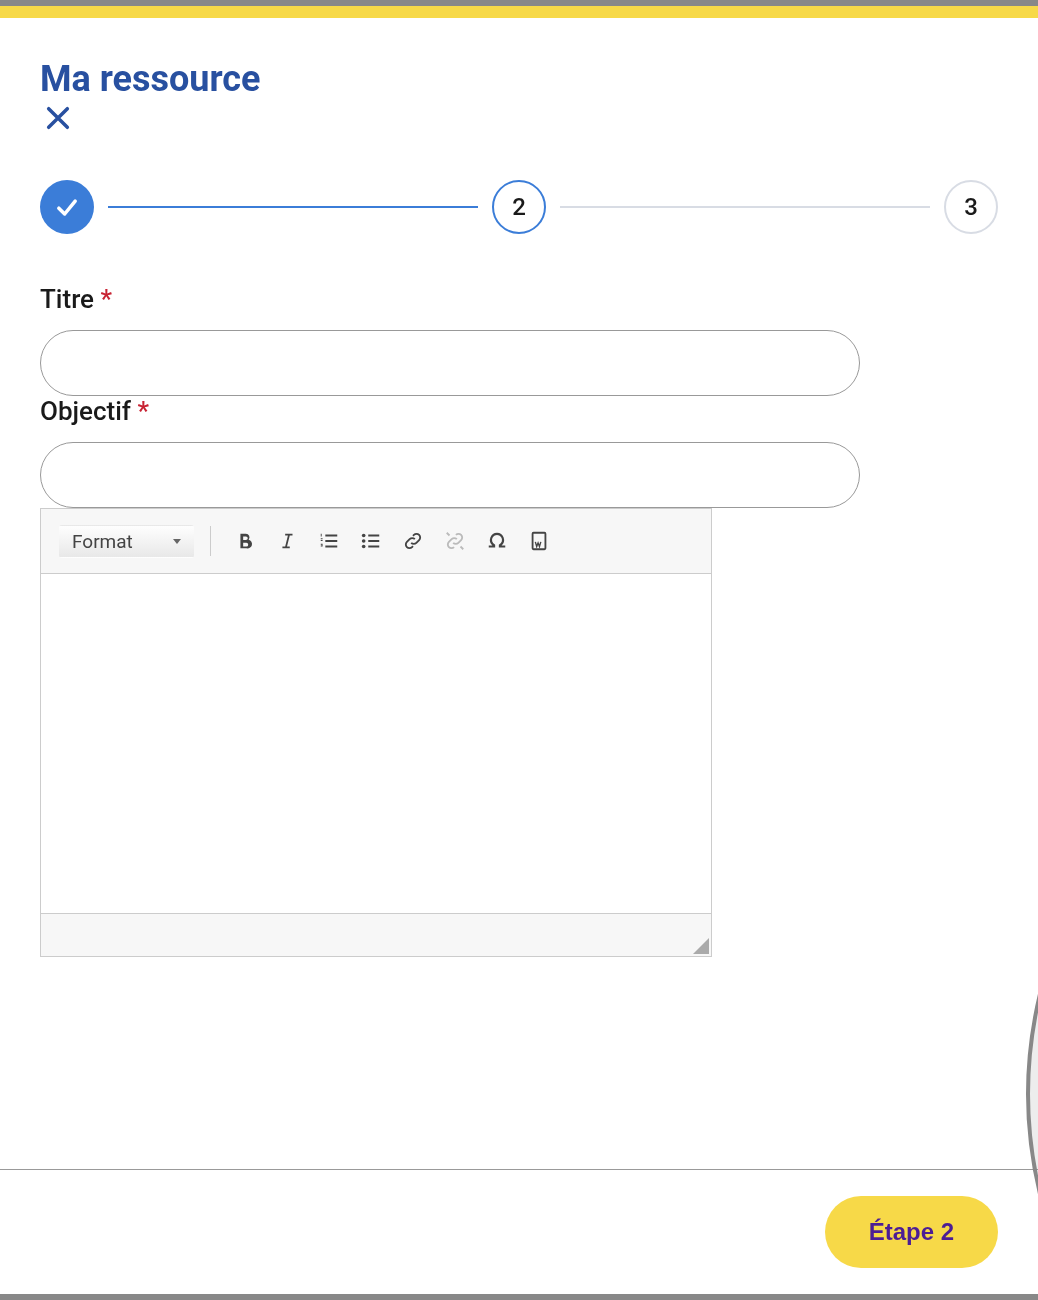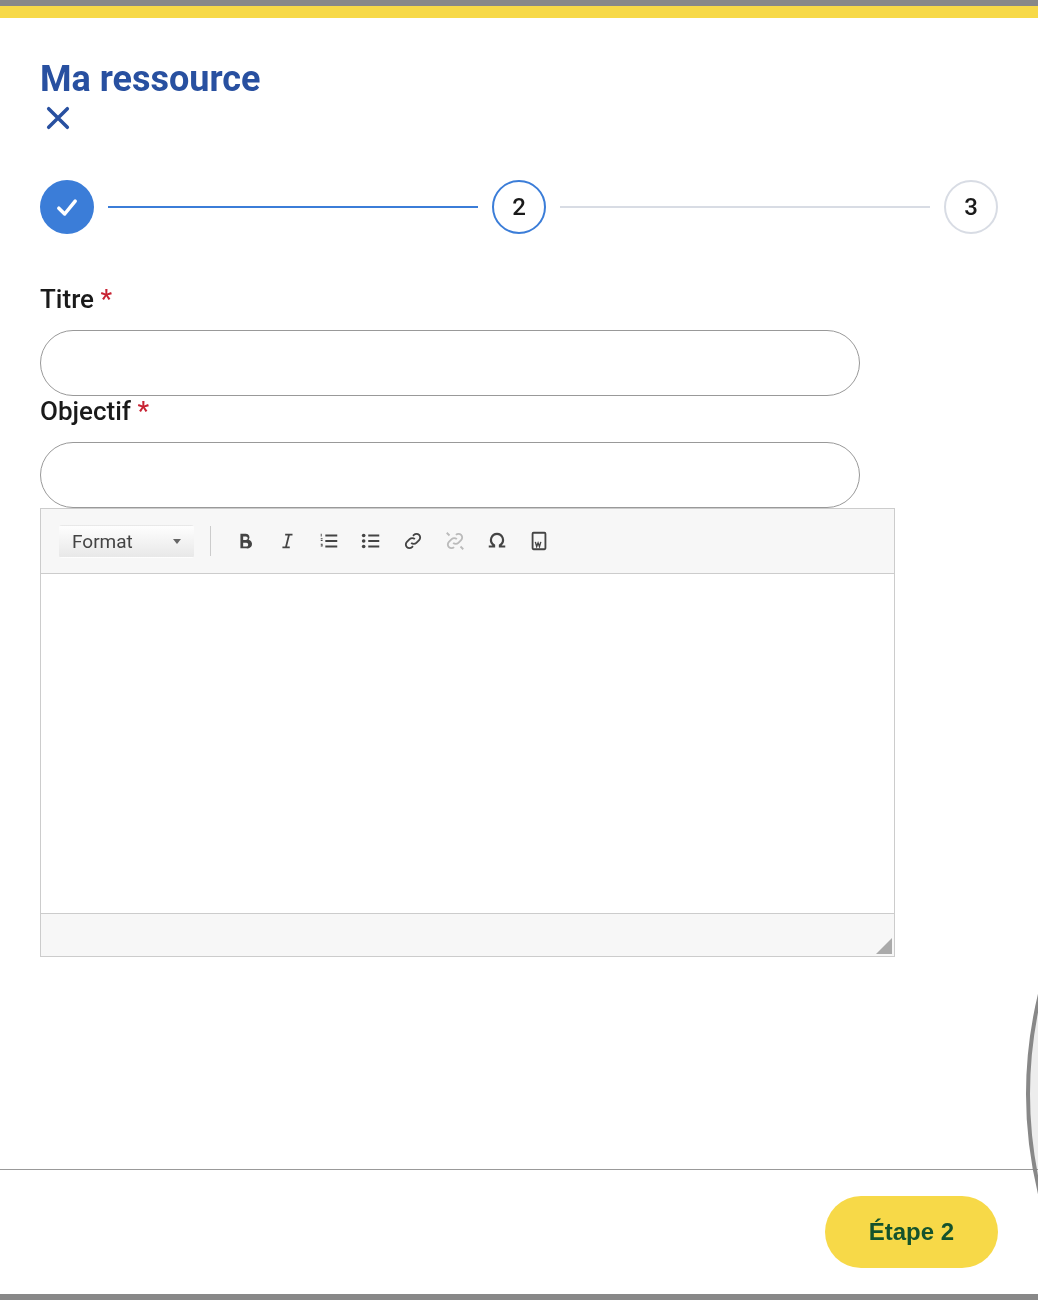--- a/index.html
+++ b/index.html
@@ -121,21 +121,21 @@
     .text-input {
       width: 820px;
       height: 66px;
       border: 1px solid #999;
       border-radius: 33px;
       padding: 0 30px;
       font-size: 20px;
       outline: none;
     }
     .editor-container {
-      width: 855px;
+      width: 672px;
       border: 1px solid #ccc;
     }
     .editor-toolbar {
       background: #f7f7f7;
       border-bottom: 1px solid #ccc;
       padding: 14px 18px;
       display: flex;
       align-items: center;
       gap: 6px;
     }
@@ -206,21 +206,21 @@
     }
     .modal-footer {
       border-top: 1px solid #999;
       padding: 26px 40px;
       display: flex;
       justify-content: flex-end;
       background: #fff;
     }
     .next-btn {
       background: #f7d948;
-      color: #14532d;
+      color: #4c1d95;
       border: none;
       border-radius: 40px;
       padding: 22px 44px;
       font-size: 24px;
       font-weight: 700;
       cursor: pointer;
     }
     .curve-decor {
       position: absolute;
       right: -2px;

